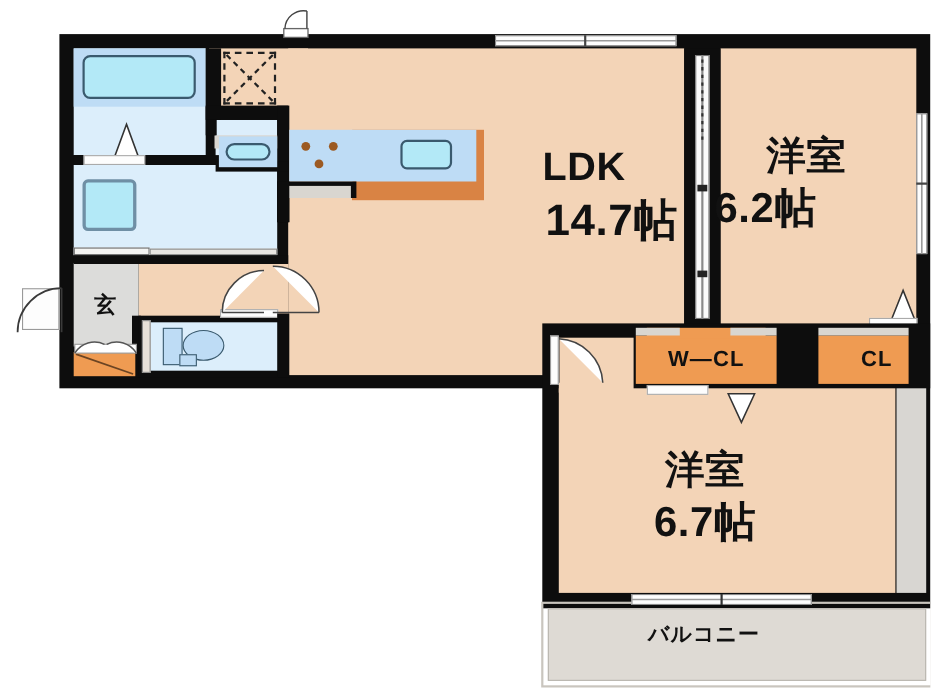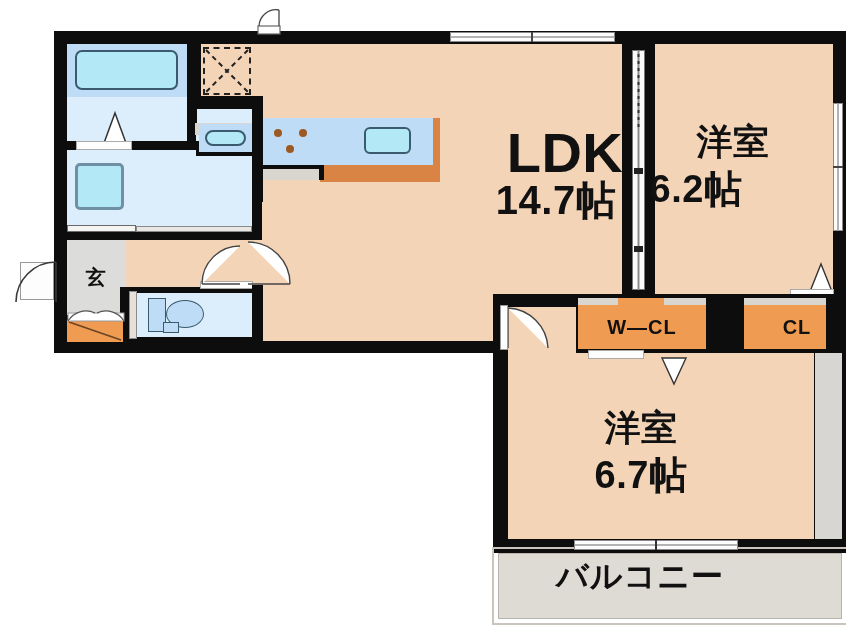--- a/index.html
+++ b/index.html
@@ -12,27 +12,27 @@
   .fix{background:#bedcf5;}
   .closet{background:#ef9b52;}
   .grey{background:#d8d6d2;}
   .genkan{background:#dcdcda;}
   .balcony{background:#dedad4;}
   .wall{background:#0d0d0d;}
   .whitepanel{background:#fdfdfd;}
   .greypanel{background:#d9d6d0;}
   
   .lbl{position:absolute;color:#111;font-weight:bold;letter-spacing:.5px;white-space:nowrap;}
-  .lbl-ldk{font-size:56px;margin-left:34px;}
+  .lbl-ldk{font-size:36px;}
   .lbl-ldk2{font-size:40px;}
   .lbl-room{font-size:36px;}
   .lbl-room2{font-size:38px;}
   .lbl-cl{font-size:20px;letter-spacing:1px;}
   .lbl-gen{font-size:20px;}
-  .lbl-bal{font-size:32px;letter-spacing:1px;}
+  .lbl-bal{font-size:19px;letter-spacing:1px;}
   .ctr{transform:translate(-50%,-50%);}
   svg{display:block;overflow:visible;}
 </style>
 </head>
 <body>
 
 <div id="stage">
 
   <div class="abs wall" style="left:54px;top:31px;width:792px;height:322px;"></div>
 

